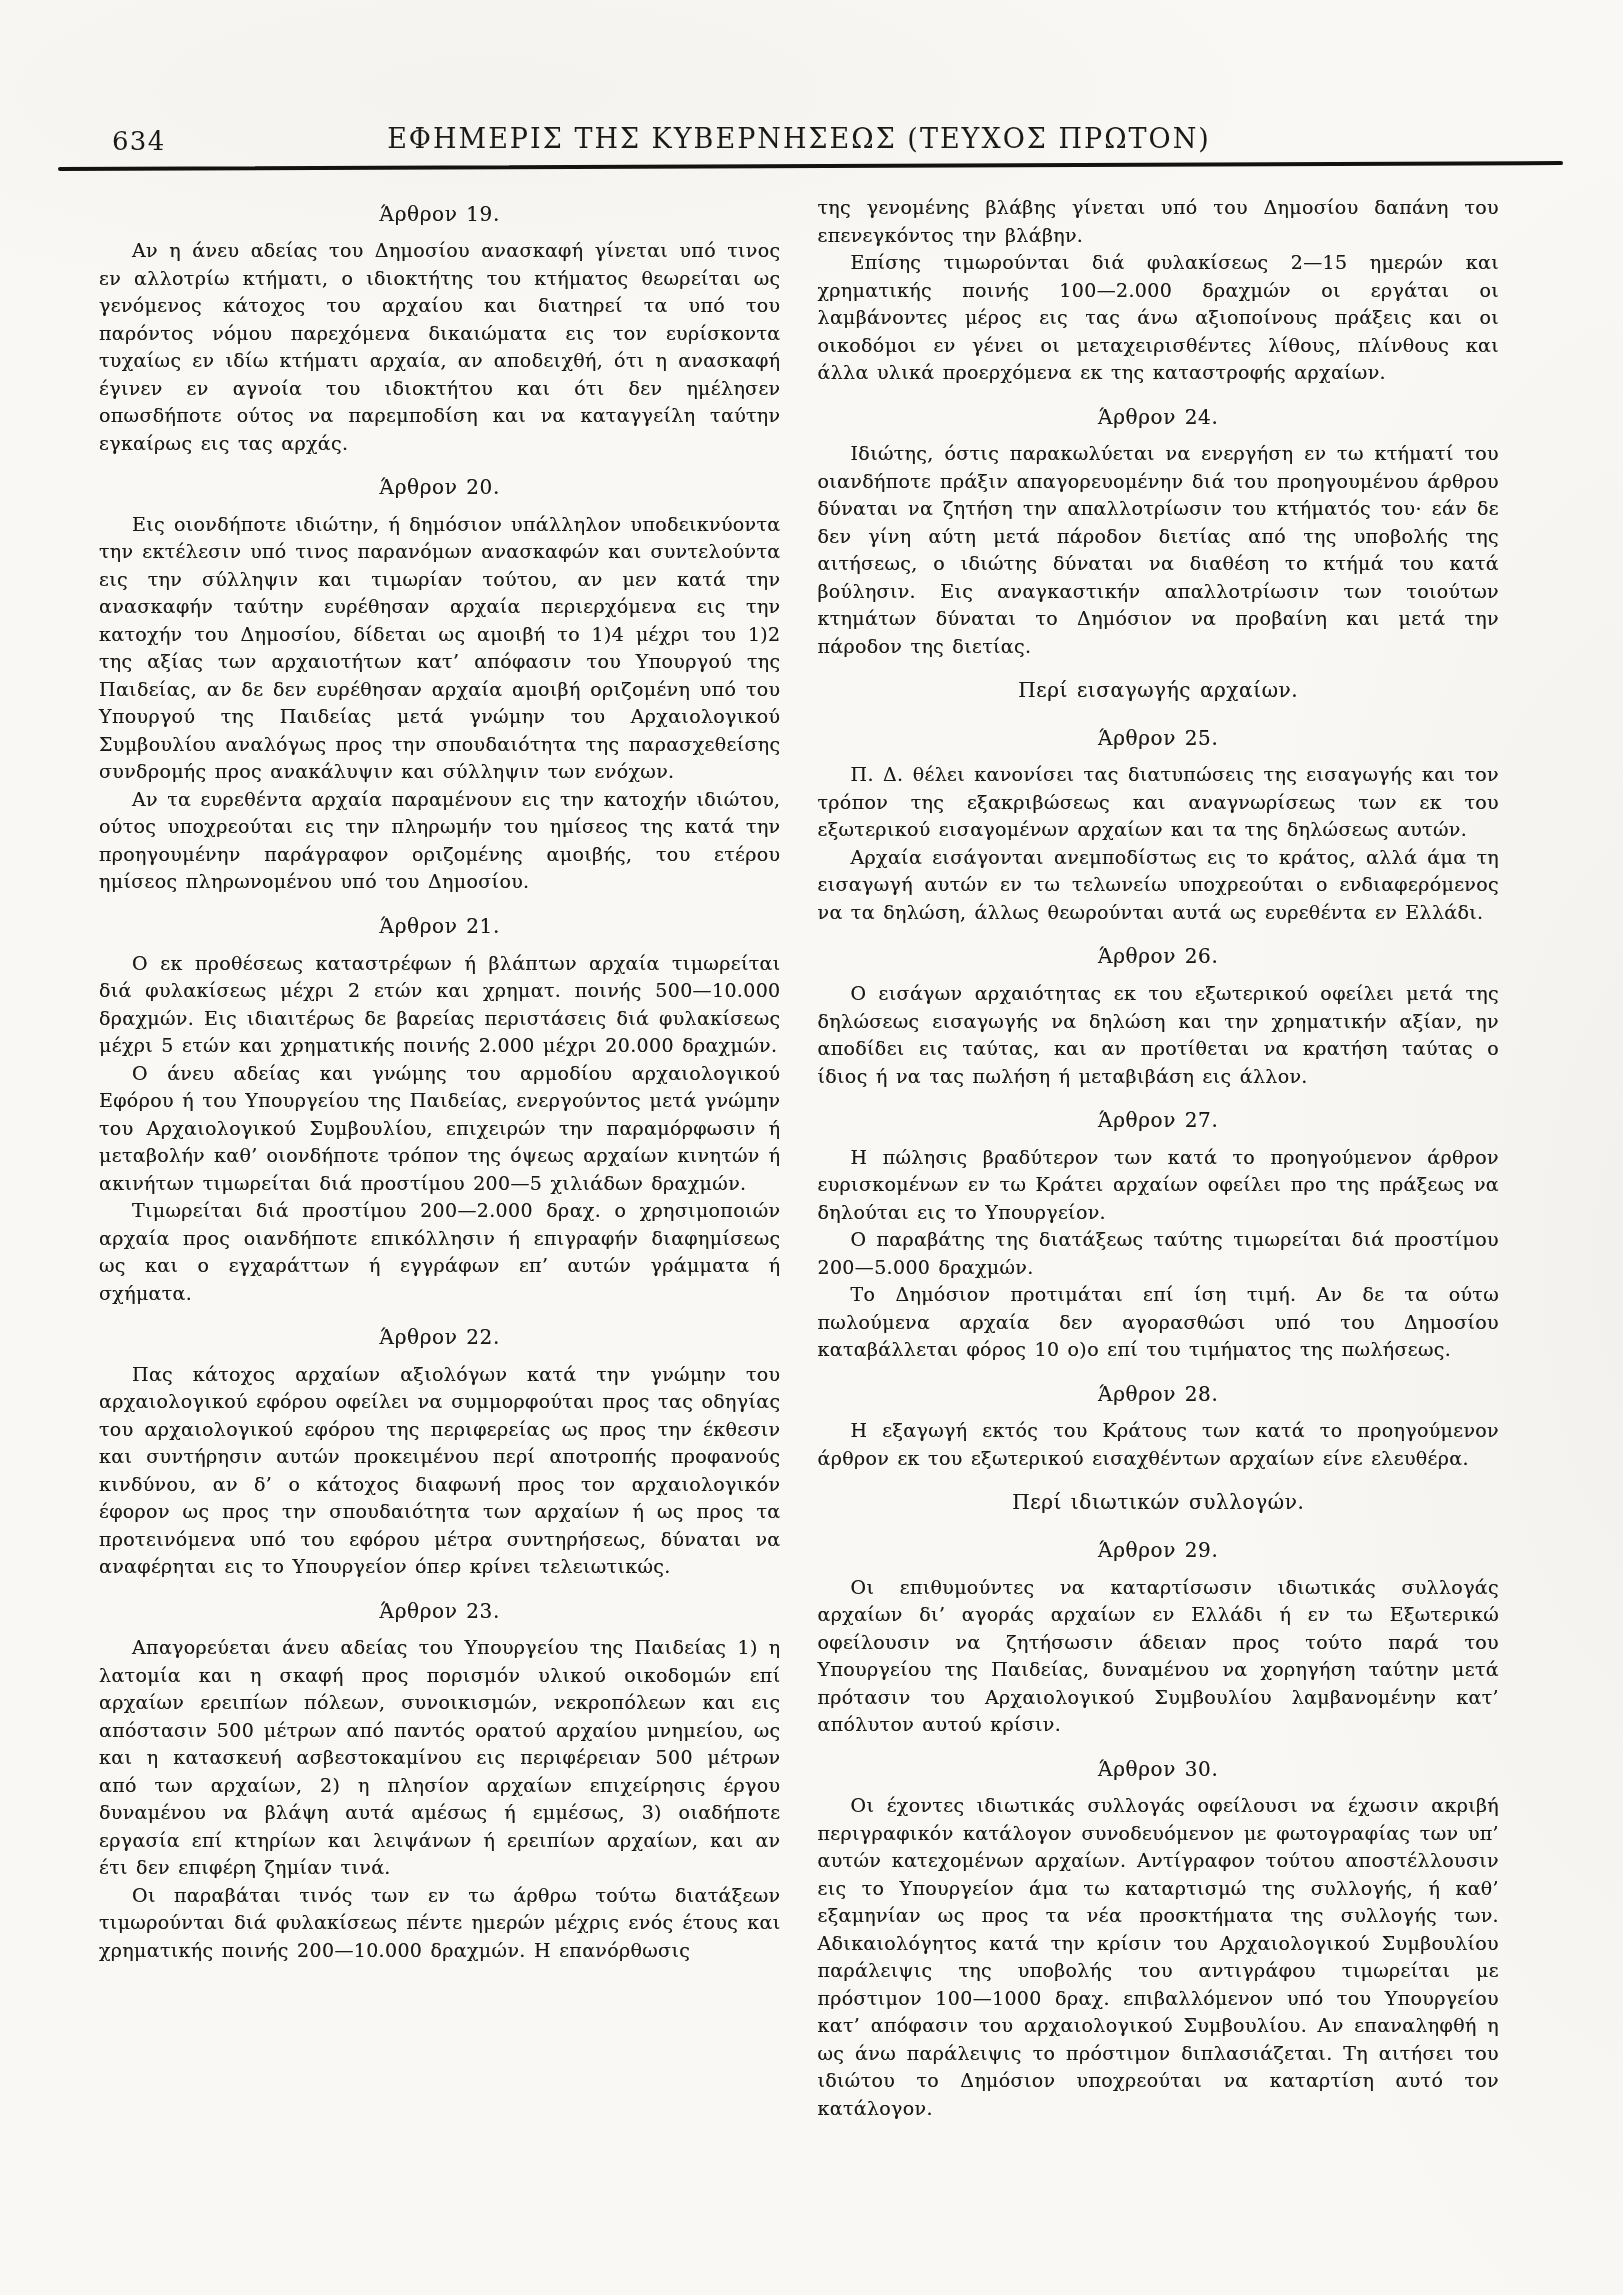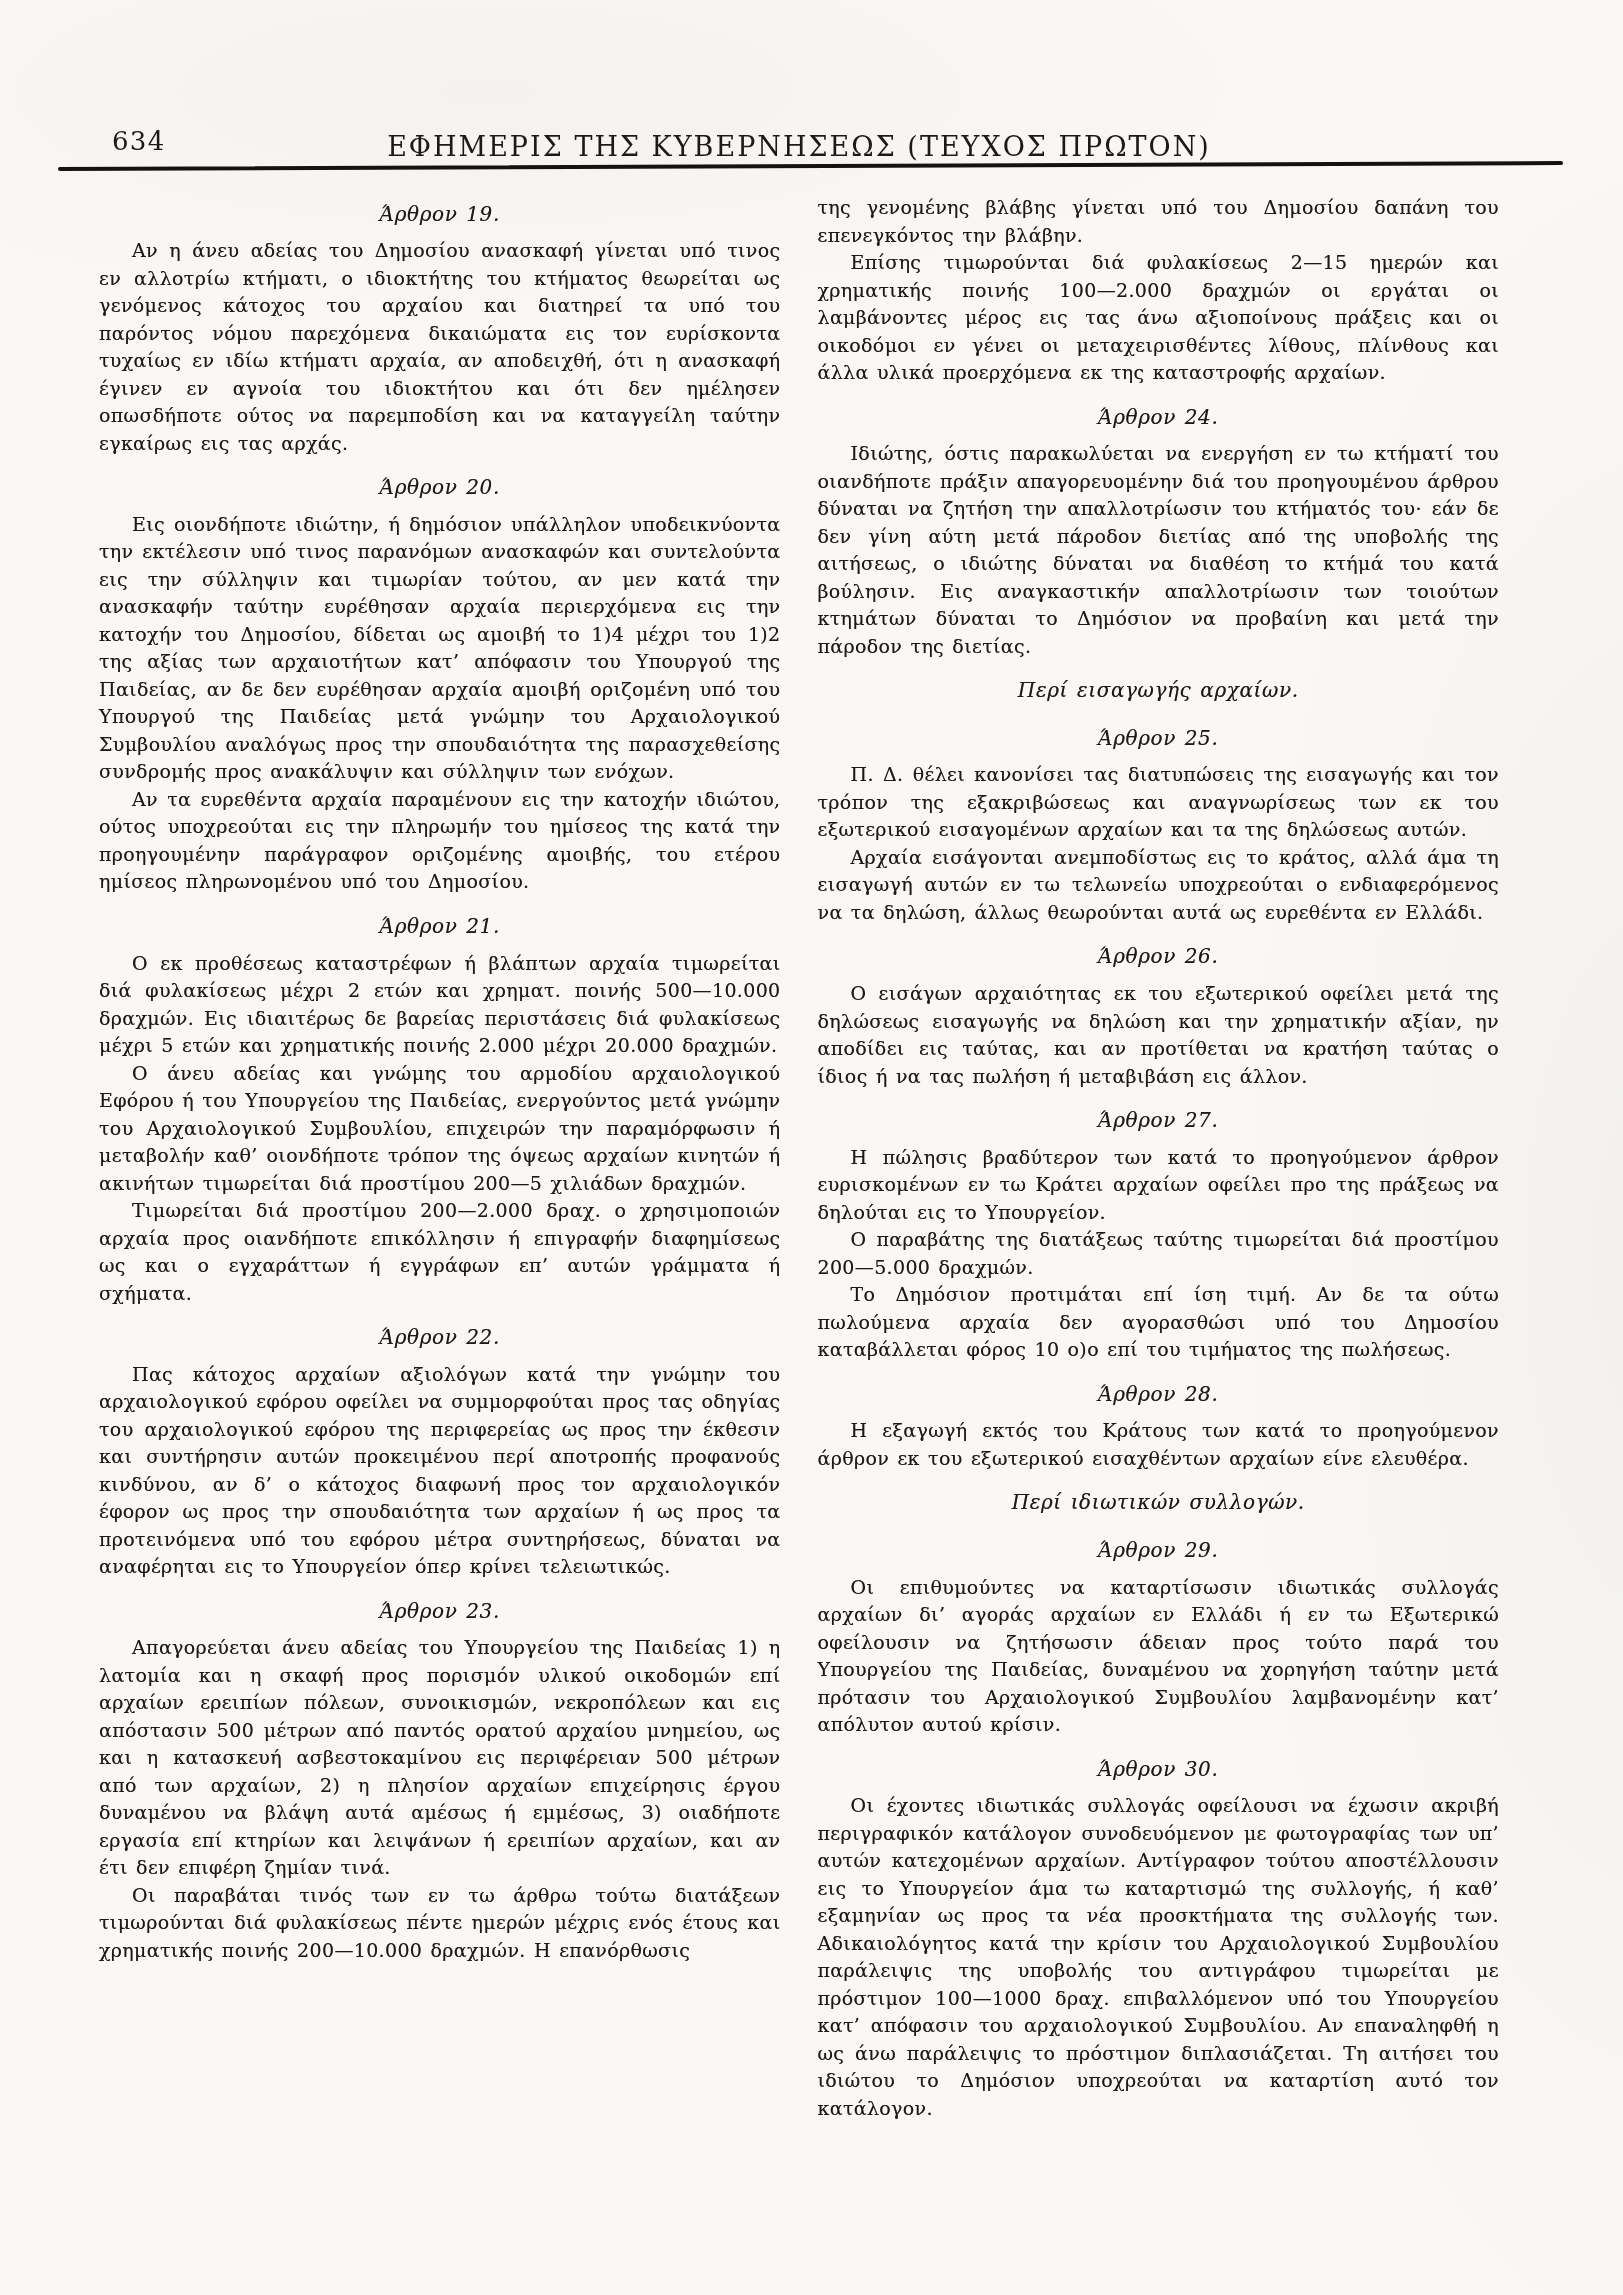--- a/index.html
+++ b/index.html
@@ -36,21 +36,20 @@
   }
   .masthead-title {
     position: absolute;
     left: 0;
     right: 0;
     top: 0;
     text-align: center;
     font-size: 27px;
     letter-spacing: 2px;
     white-space: nowrap;
-    margin-top: 8px;
   }
   .header-rule {
     position: absolute;
     top: 164px;
     left: 58px;
     width: 1505px;
     height: 3.9px;
     background: #151310;
     transform: rotate(-0.22deg);
     border-radius: 2px;
@@ -79,21 +78,20 @@
   .para.cont {
     text-indent: 0;
   }
   .art-heading, .sec-heading {
     margin: 17px 0 9.2px 0;
     text-align: center;
     text-indent: 0;
     font-size: 20px;
     letter-spacing: 0.03em;
     text-shadow: 0 0 0.4px rgba(28,26,23,0.55);
-    font-style: italic;
   }
   .sec-heading {
     margin-bottom: 0;
     text-align: center;
   }
   .sec-heading + .art-heading {
     margin-top: 20px;
   }
   .column > .art-heading:first-child {
     margin-top: 6.5px;

